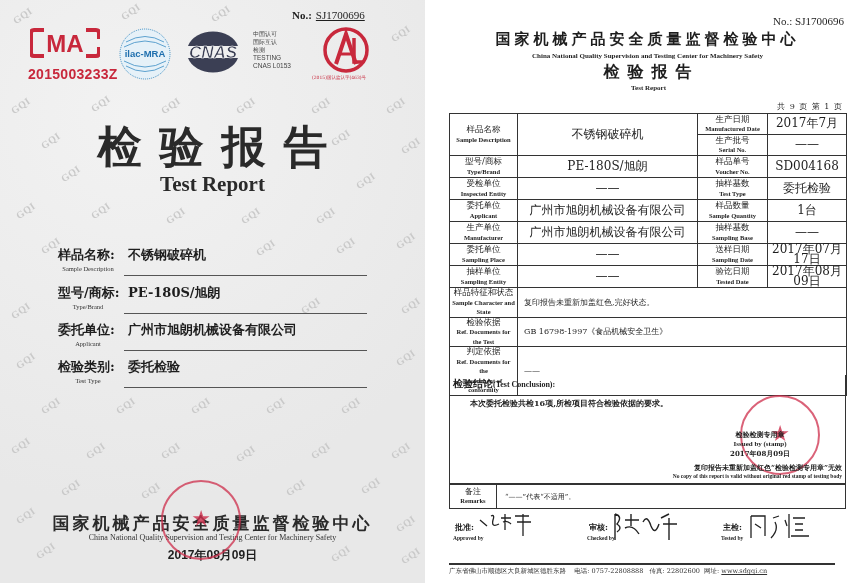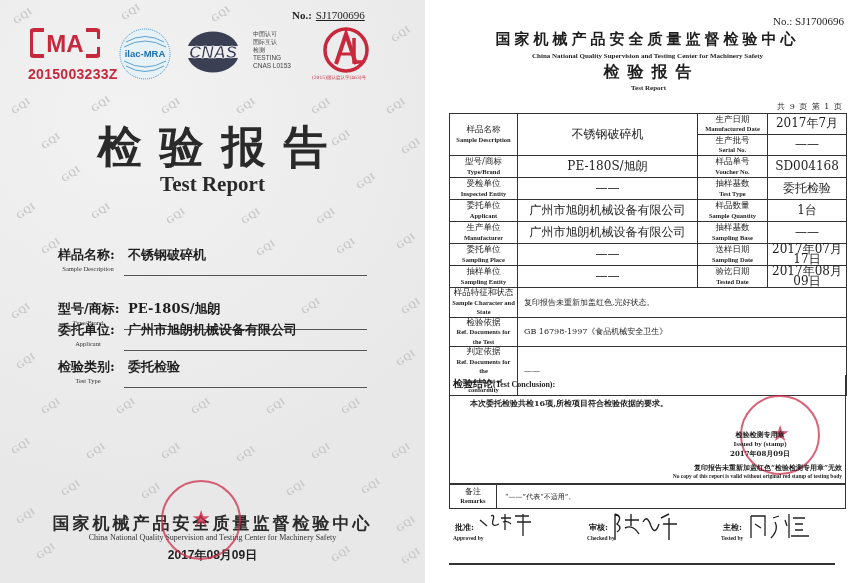--- a/index.html
+++ b/index.html
@@ -183,21 +183,21 @@
 
   <div class="cover-title-cn">检验报告</div>
   <div class="cover-title-en">Test Report</div>
 
   <div class="field" style="top:246px">
     <span class="lab-cn">样品名称:</span>
     <span class="lab-en">Sample Description</span>
     <span class="val">不锈钢破碎机</span>
     <span class="line"></span>
   </div>
-  <div class="field" style="top:300px">
+  <div class="field" style="top:284px">
     <span class="lab-cn">型号/商标:</span>
     <span class="lab-en">Type/Brand</span>
     <span class="val">PE-180S/旭朗</span>
     <span class="line"></span>
   </div>
   <div class="field" style="top:358px">
     <span class="lab-cn">检验类别:</span>
     <span class="lab-en">Test Type</span>
     <span class="val">委托检验</span>
     <span class="line"></span>
@@ -395,13 +395,20 @@
   </div>
   <div class="sig" style="left:298px">
     <span class="cn">主检:</span>
     <span class="en">Tested by</span>
     <svg width="70" height="30" viewBox="0 0 70 30">
       <path d="M6 6 V28 M6 6 H20 V26 M10 14 L16 18 M28 8 L34 6 M30 12 Q34 20 26 28 M44 4 V28 M40 10 L42 16 M48 8 H60 M50 14 H58 M50 20 H58 M46 26 H64" fill="none" stroke="#222" stroke-width="1.3"></path>
     </svg>
   </div>
 
   <div class="footer-line"></div>
+  <div class="footer">
+    <span>广东省佛山市顺德区大良新城区德胜东路</span>&nbsp;&nbsp;&nbsp;
+    <span>电话: 0757-22808888</span>&nbsp;&nbsp;
+    <span>传真: 22802600</span>&nbsp;
+    <span>网址:</span>
+    <span class="url">www.sdgqi.cn</span>
+  </div>
 </div>
 
 </body></html>

